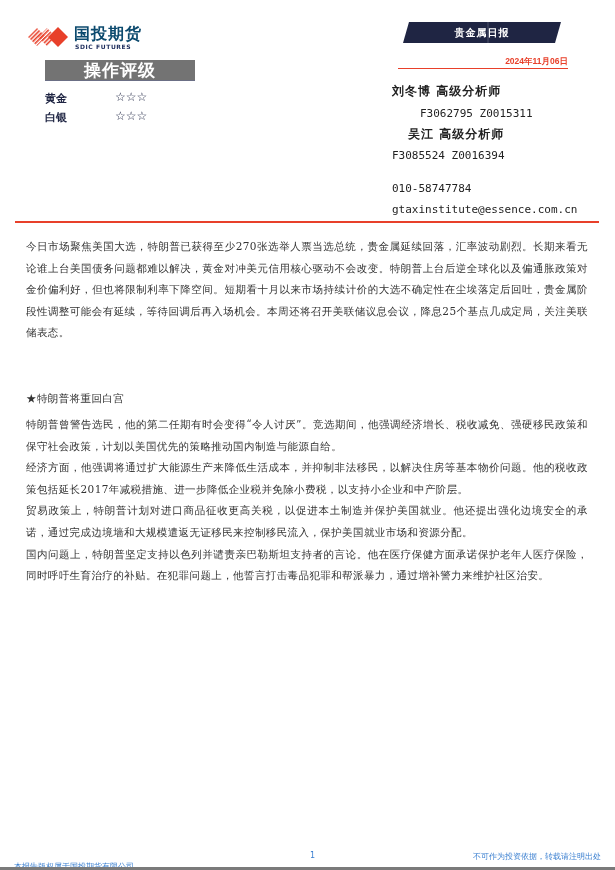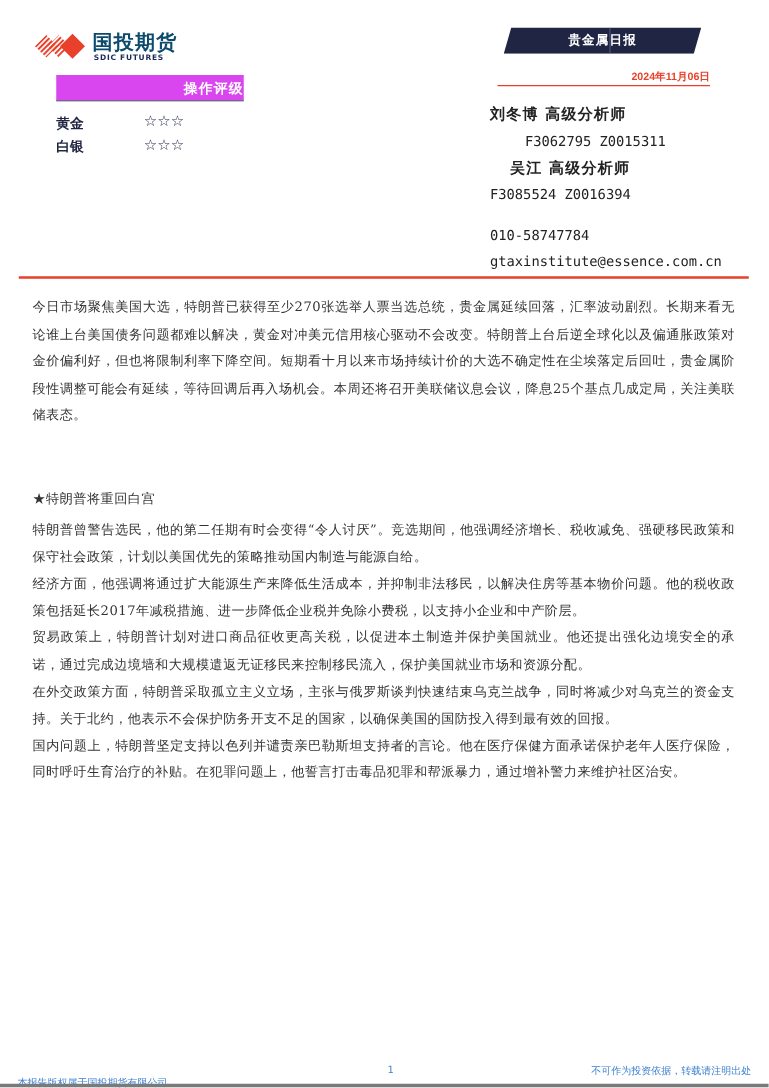--- a/index.html
+++ b/index.html
@@ -4,21 +4,21 @@
 <style>
   * { box-sizing: border-box; margin: 0; padding: 0; }
   html, body { width: 615px; height: 870px; background: #ffffff; overflow: hidden; }
   body { position: relative; font-family: "DejaVu Serif", "Liberation Serif", serif; color: #222; }
 
   .logo { position: absolute; left: 26px; top: 24px; width: 120px; height: 26px; }
   .logo-mark { position: absolute; left: 0; top: 2px; width: 44px; height: 22px; }
   .logo-cn { position: absolute; left: 48px; top: 0px; font-family: "DejaVu Sans", sans-serif; font-weight: bold; font-size: 16px; color: #0c4a6e; letter-spacing: 1px; white-space: nowrap; }
   .logo-en { position: absolute; left: 49px; top: 19px; font-family: "DejaVu Sans", sans-serif; font-weight: bold; font-size: 6px; color: #1a2a5a; letter-spacing: 0.6px; white-space: nowrap; }
 
-  .rating-header { position: absolute; left: 45px; top: 60px; width: 150px; height: 21px; background: #d946ef; border-bottom: 1px solid #6b6f85; color: #fff; font-size: 11px; font-weight: bold; text-align: right; line-height: 21px; letter-spacing: 1px; }
+  .rating-header { position: absolute; left: 45px; top: 60px; width: 150px; height: 21px; background: #737373; border-bottom: 1px solid #6b6f85; color: #fff; font-size: 17px; font-weight: bold; text-align: center; line-height: 21px; letter-spacing: 1px; }
   .rating-row { position: absolute; left: 45px; width: 150px; height: 18px; font-size: 11px; color: #1f2543; font-weight: bold; }
   .rating-row .name { position: absolute; left: 0; top: 0; }
   .rating-row .stars { position: absolute; left: 70px; top: -1px; font-size: 12px; letter-spacing: 0px; font-weight: normal; }
 
   .report-banner { position: absolute; left: 403px; top: 22px; width: 158px; height: 21px; }
   .report-banner svg { position: absolute; left: 0; top: 0; }
   .report-banner .txt { position: absolute; left: 0; top: 0; width: 100%; text-align: center; line-height: 21px; color: #fff; font-size: 10px; font-weight: bold; letter-spacing: 1px; }
   .report-date { position: absolute; left: 398px; top: 56px; width: 170px; text-align: right; color: #e8402a; font-family: Liberation Sans, sans-serif; font-weight: bold; font-size: 8.5px; }
   .date-underline { position: absolute; left: 398px; top: 68px; width: 170px; height: 1px; background: #e8402a; }
 
@@ -87,20 +87,19 @@
 <div class="body-text" style="top:236px;">
   <p class="para">今日市场聚焦美国大选，特朗普已获得至少270张选举人票当选总统，贵金属延续回落，汇率波动剧烈。长期来看无论谁上台美国债务问题都难以解决，黄金对冲美元信用核心驱动不会改变。特朗普上台后逆全球化以及偏通胀政策对金价偏利好，但也将限制利率下降空间。短期看十月以来市场持续计价的大选不确定性在尘埃落定后回吐，贵金属阶段性调整可能会有延续，等待回调后再入场机会。本周还将召开美联储议息会议，降息25个基点几成定局，关注美联储表态。</p>
 </div>
 
 <div class="section-title">★特朗普将重回白宫</div>
 
 <div class="body-text" style="top:414px;">
   <p class="para">特朗普曾警告选民，他的第二任期有时会变得“令人讨厌”。竞选期间，他强调经济增长、税收减免、强硬移民政策和保守社会政策，计划以美国优先的策略推动国内制造与能源自给。</p>
   <p class="para">经济方面，他强调将通过扩大能源生产来降低生活成本，并抑制非法移民，以解决住房等基本物价问题。他的税收政策包括延长2017年减税措施、进一步降低企业税并免除小费税，以支持小企业和中产阶层。</p>
   <p class="para">贸易政策上，特朗普计划对进口商品征收更高关税，以促进本土制造并保护美国就业。他还提出强化边境安全的承诺，通过完成边境墙和大规模遣返无证移民来控制移民流入，保护美国就业市场和资源分配。</p>
-  <p class="para">在外交政策方面，特朗普采取孤立主义立场，主张与俄罗斯谈判快速结束乌克兰战争，同时将减少对乌克兰的资金支持。关于北约，他表示不会保护防务开支不足的国家，以确保美国的国防投入得到最有效的回报。</p>
   <p class="para">国内问题上，特朗普坚定支持以色列并谴责亲巴勒斯坦支持者的言论。他在医疗保健方面承诺保护老年人医疗保险，同时呼吁生育治疗的补贴。在犯罪问题上，他誓言打击毒品犯罪和帮派暴力，通过增补警力来维护社区治安。</p>
 </div>
 
 <div class="footer-left">本报告版权属于国投期货有限公司</div>
 <div class="footer-page">1</div>
 <div class="footer-right">不可作为投资依据，转载请注明出处</div>
 <div class="footer-rule"></div>
 
 </body></html>

